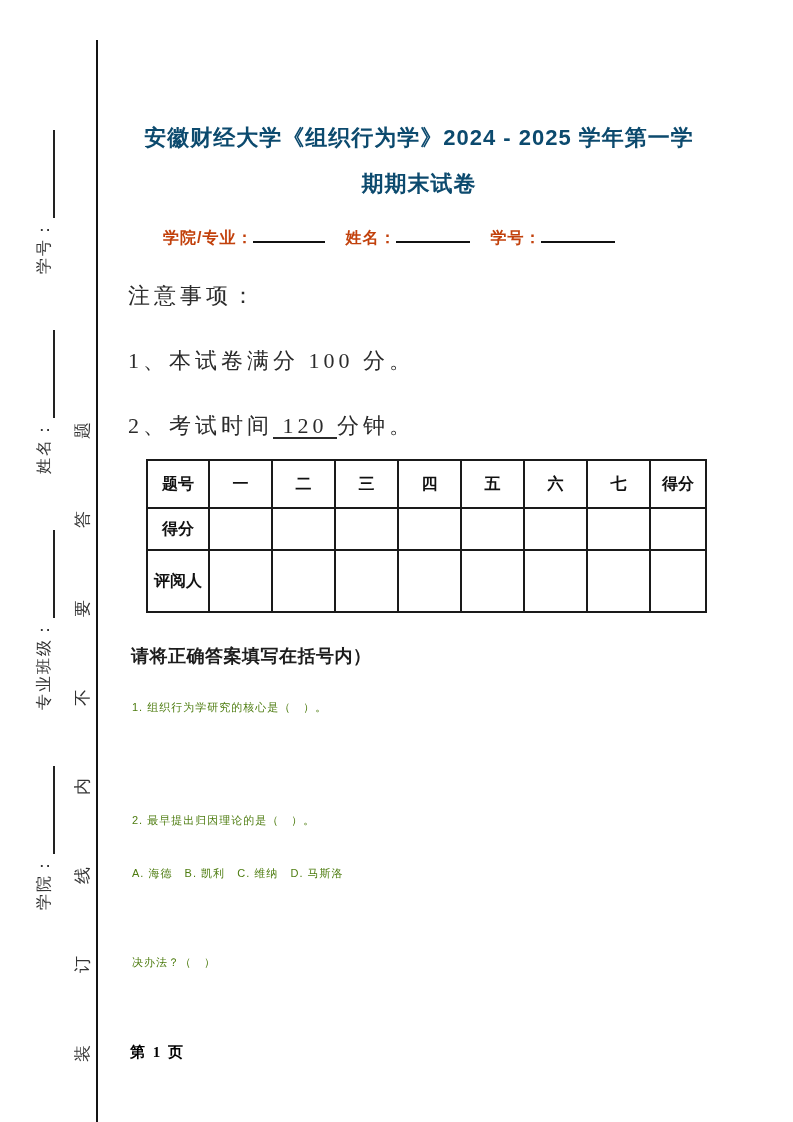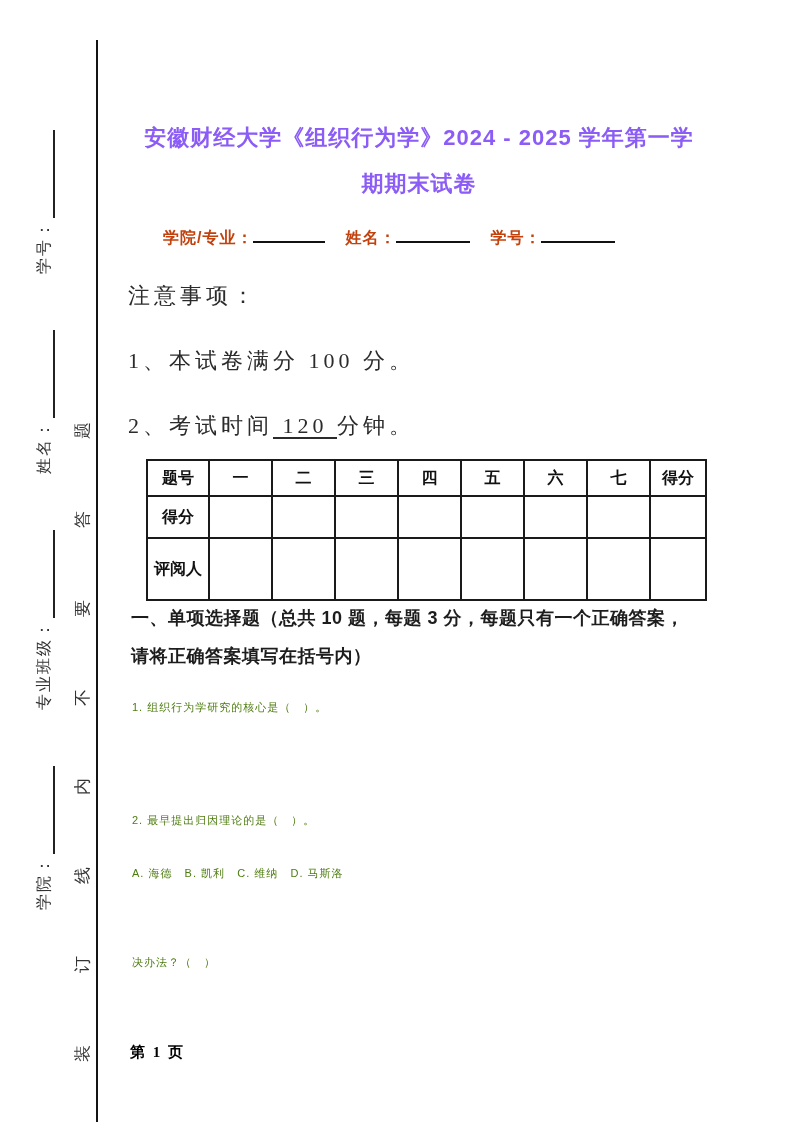--- a/index.html
+++ b/index.html
@@ -37,21 +37,21 @@
   .seal{
     width:730px;height:24px;
     left:-282px;top:685px;
     font-size:17px;color:#333;letter-spacing:72px;
     font-family:"Liberation Serif",serif;
   }
   
   .abs{position:absolute;}
   .title-line{
     left:130px;width:578px;text-align:center;
-    font-size:22px;font-weight:bold;color:#8b5cf6;letter-spacing:1px;
+    font-size:22px;font-weight:bold;color:#0c4a6e;letter-spacing:1px;
   }
   .info-line{
     left:163px;top:227px;
     font-size:16px;font-weight:bold;color:#c2410c;letter-spacing:1px;
     white-space:nowrap;
   }
   .blank-h{
     display:inline-block;height:14px;border-bottom:2px solid #111;
     vertical-align:baseline;
   }
@@ -67,21 +67,21 @@
   
   .score-table{
     position:absolute;left:146px;top:459px;
     border-collapse:collapse;table-layout:fixed;width:559px;
   }
   .score-table th,.score-table td{
     border:2px solid #1a1a1a;
     font-size:16px;font-weight:bold;color:#111;
     text-align:center;padding:0;
   }
-  .r-head{height:36px;}
+  .r-head{height:48px;}
   .r-score{height:42px;}
   .r-grader{height:62px;}
   
   .sec-line{
     left:131px;width:600px;
     font-size:18px;font-weight:bold;color:#1d1d1d;
     letter-spacing:0.5px;white-space:pre;
   }
   .q-line{
     left:132px;width:600px;
@@ -174,21 +174,20 @@
       <td></td>
       <td></td>
       <td></td>
       <td></td>
       <td></td>
       <td></td>
     </tr>
   </tbody>
     </table>
 
-  <div class="abs sec-line" style="top:606px;">一、单项选择题（总共 10 题，每题 3 分，每题只有一个正确答案，</div>
   <div class="abs sec-line" style="top:644px;">请将正确答案填写在括号内）</div>
 
   <div class="abs q-line" style="top:700px;">1. 组织行为学研究的核心是（　）。</div>
 
   <div class="abs q-line" style="top:813px;">2. 最早提出归因理论的是（　）。</div>
   <div class="abs q-line" style="top:866px;">A. 海德   B. 凯利   C. 维纳   D. 马斯洛</div>
 
   <div class="abs q-line" style="top:955px;">决办法？（　）</div>
 
   <div class="abs footer-line">第 1 页</div>

